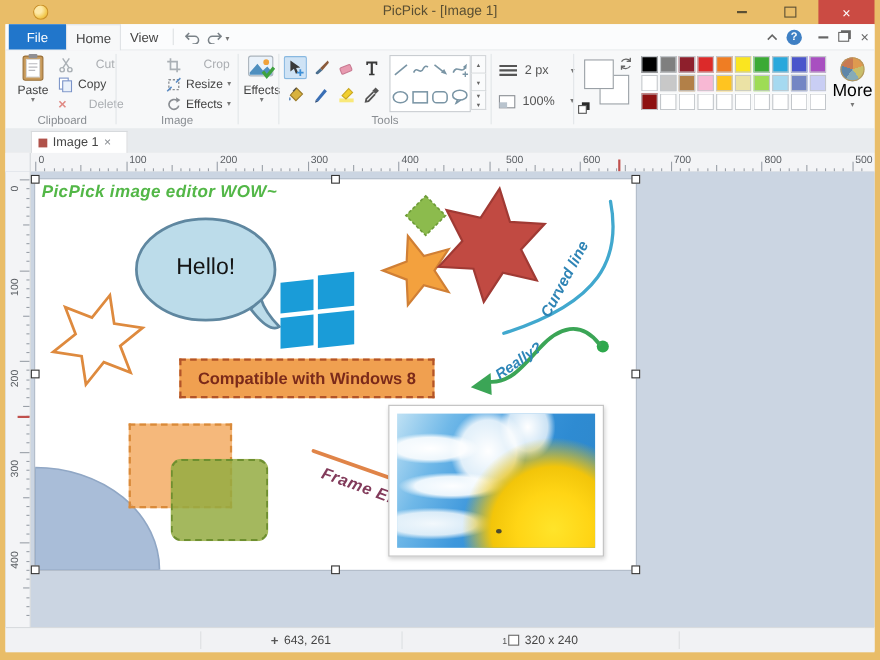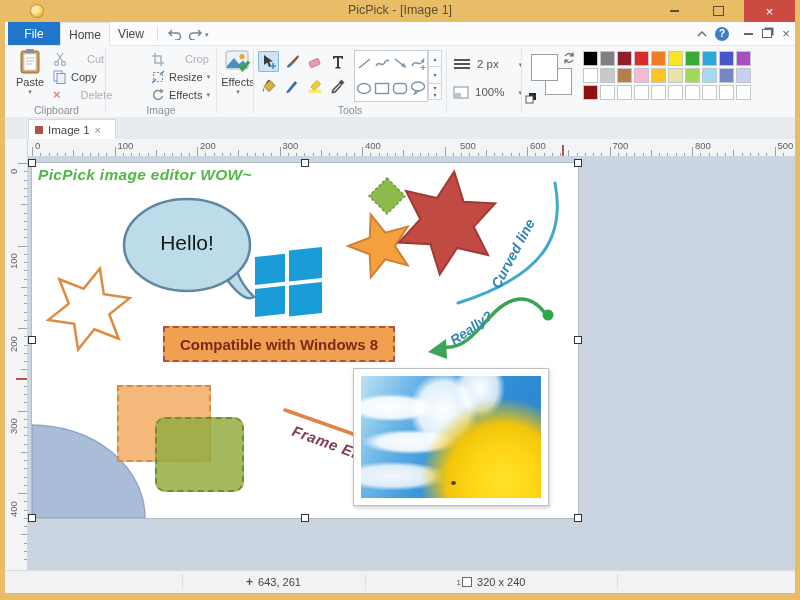--- a/index.html
+++ b/index.html
@@ -400,20 +400,25 @@
           <div class="swatch" style="background: rgb(255, 255, 255);"></div>
           <div class="swatch" style="background: rgb(255, 255, 255);"></div>
           <div class="swatch" style="background: rgb(255, 255, 255);"></div>
           <div class="swatch" style="background: rgb(255, 255, 255);"></div>
           <div class="swatch" style="background: rgb(255, 255, 255);"></div>
           <div class="swatch" style="background: rgb(255, 255, 255);"></div>
           <div class="swatch" style="background: rgb(255, 255, 255);"></div>
           <div class="swatch" style="background: rgb(255, 255, 255);"></div>
           <div class="swatch" style="background: rgb(255, 255, 255);"></div>
         </div>
+      <div class="morebtn">
+        <span class="wheel"></span>
+        <span class="blabel">More</span>
+        <span class="drop">▾</span>
+      </div>
     </div>
 
     <div class="doctabs">
       <div class="doctab">
         <span class="dticon"></span>
         <span>Image 1</span>
         <span class="dtclose">×</span>
       </div>
     </div>
 

